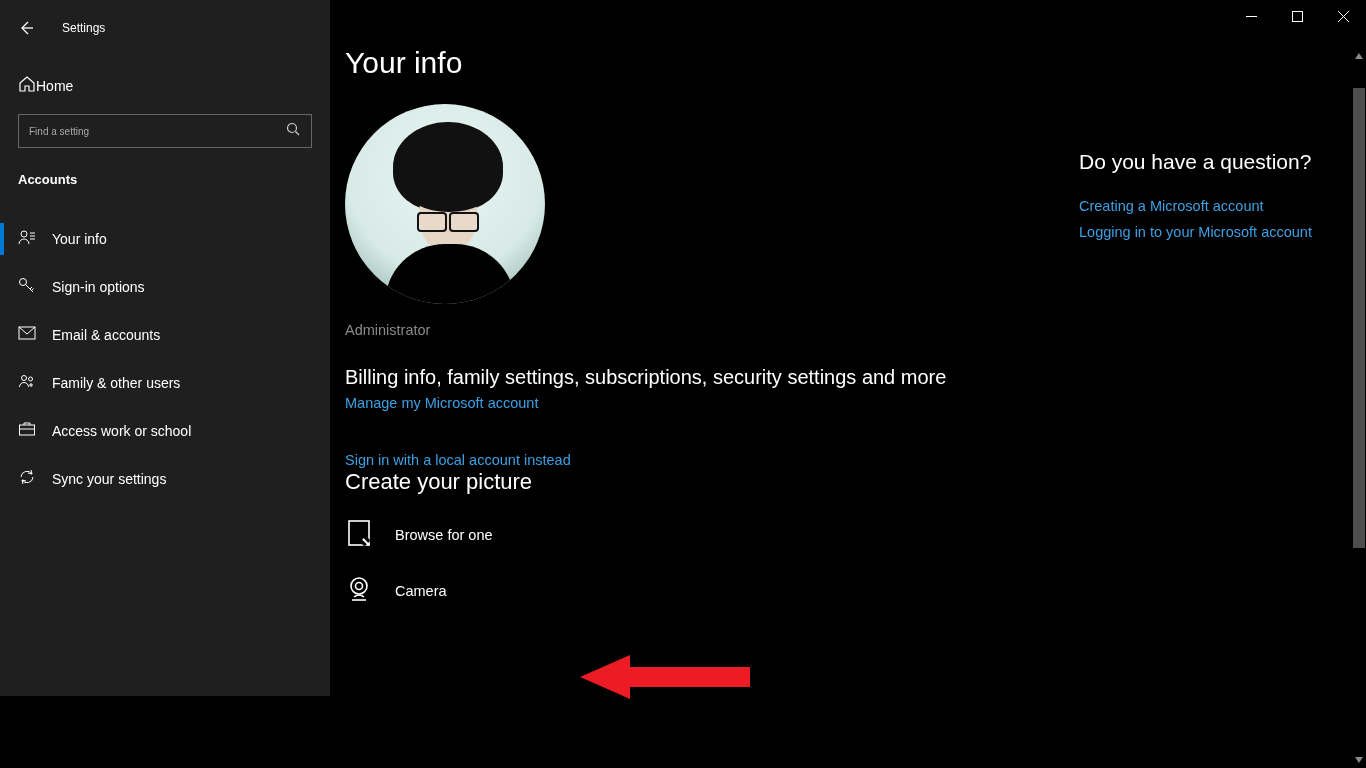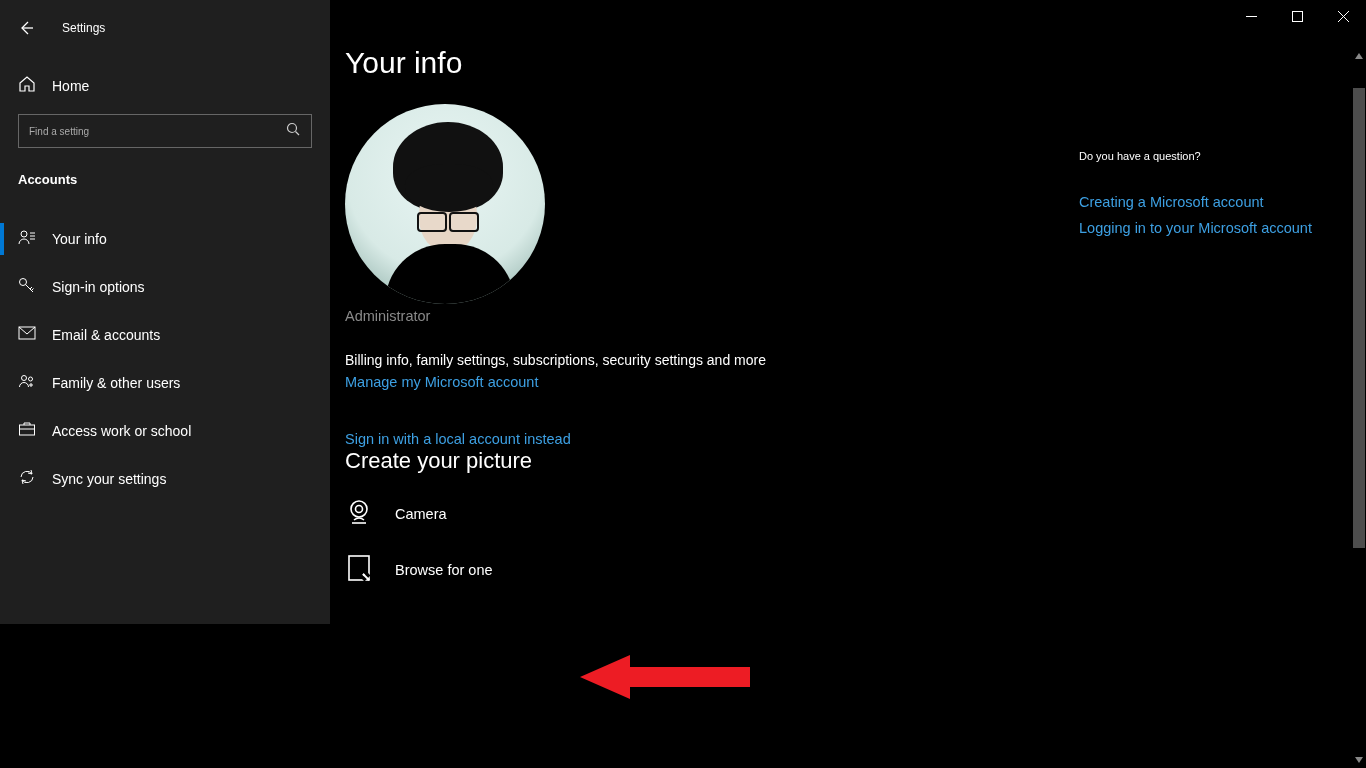--- a/index.html
+++ b/index.html
@@ -12,32 +12,32 @@
     position: relative;
   }
   
   .titlebar {
     position: absolute; top: 0; right: 0; height: 32px;
     display: flex; align-items: center;
   }
   .titlebar .btn { width: 46px; height: 32px; display:flex; align-items:center; justify-content:center; }
   .titlebar svg { stroke: #fff; fill: none; }
   .sidebar {
-    position: absolute; left:0; top:0; width: 330px; height: 624px;
+    position: absolute; left:0; top:0; width: 330px; height: 696px;
     background: #1f1f1f;
     padding-top: 10px;
   }
   .header-row {
     display:flex; align-items:center; height: 36px; padding-left: 18px;
     gap: 28px;
   }
   .back-arrow { width:16px; height:16px; display:block;}
   .app-title { font-size: 12px; color: #fff; }
   .home-row {
-    display:flex; align-items:center; gap:16px;
+    display:flex; align-items:center; 
     padding: 0 18px; height: 40px; margin-top: 20px;
     cursor:pointer;
   }
   .home-row span.label { font-size: 14px; }
   .search-wrap { padding: 0 18px; margin-top: 8px; }
   .search-box {
     width: 100%; height: 34px;
     border: 1px solid #666; background: #1f1f1f;
     display:flex; align-items:center; padding: 0 10px;
   }
@@ -91,38 +91,38 @@
     content:""; position:absolute; top:0; width:26px; height:16px;
     border:2.5px solid #111; border-radius:4px; background:rgba(255,255,255,0.1);
   }
   .avatar .glasses::before { left:0; }
   .avatar .glasses::after { right:0; }
   .avatar .shirt {
     position:absolute; bottom:-10px; left:40px; width:130px; height:70px;
     background:#000; border-radius:60px 60px 0 0;
   }
   .username { font-size: 23px; font-weight:700; margin-top:18px; letter-spacing:0.5px; }
-  .role { color:#8a8a8a; font-size:14.5px; margin-top:4px; }
-  .billing { font-size:14px; margin-top:28px; color:#fff; }
+  .role { color:#8a8a8a; font-size:14.5px; margin-top:18px; }
+  .billing { font-size:20px; margin-top:28px; color:#fff; }
   a.link { color:#3da0e3; text-decoration:none; font-size:14.5px; display:inline-block; }
   .manage { margin-top:6px; }
   .signin-local { margin-top:40px; }
   h2.subtitle { font-size:22px; font-weight:400; }
   .pic-option {
     display:flex; align-items:center; gap:22px; margin-top:24px;
     cursor:pointer;
   }
   .pic-option span.label { font-size:14.5px; }
   .pic-option svg { width:28px; height:28px; }
 
   
   .help-panel {
     position:absolute; right:22px; top:104px; width:250px;
   }
-  .help-panel .q { font-size:11px; margin-bottom:32px; }
+  .help-panel .q { font-size:21px; margin-bottom:24px; }
   .help-panel a { display:block; margin-bottom:10px; }
 
   
   .red-arrow {
     position:absolute; left:580px; top:655px; width:170px; height:44px;
     pointer-events:none;
   }
 
   
   .scrollbar {
@@ -267,45 +267,45 @@
     <div class="glasses"></div>
     <div class="shirt"></div>
   </div>
 
   <div class="role">Administrator</div>
   <div class="billing">Billing info, family settings, subscriptions, security settings and more</div>
   <a href="#" class="link manage">Manage my Microsoft account</a>
   <div><a href="#" class="link signin-local">Sign in with a local account instead</a></div>
 
   <h2 class="subtitle">Create your picture</h2>
+
+  <div class="pic-option">
+    <span>
+      <svg viewBox="0 0 28 28">
+          <rect x="4" y="2" width="20" height="24" stroke="#fff" stroke-width="1.6" fill="none"></rect>
+          <path d="M18 20 L24 26" stroke="#fff" stroke-width="2"></path>
+          <path d="M18 26 L24 20" stroke="#000" stroke-width="4"></path>
+          <path d="M18 20 L24 26" stroke="#fff" stroke-width="1.8"></path>
+        </svg>
+    </span>
+    <span class="label">Browse for one</span>
+  </div>
 
   <div class="pic-option">
     <span>
       <svg viewBox="0 0 28 28">
           <circle cx="14" cy="11" r="8" stroke="#fff" stroke-width="1.6" fill="none"></circle>
           <circle cx="14" cy="11" r="3.5" stroke="#fff" stroke-width="1.6" fill="none"></circle>
           <path d="M9 22 Q14 18 19 22" stroke="#fff" stroke-width="1.6" fill="none"></path>
           <line x1="7" y1="25" x2="21" y2="25" stroke="#fff" stroke-width="1.6"></line>
         </svg>
     </span>
     <span class="label">Camera</span>
   </div>
 
-  <div class="pic-option">
-    <span>
-      <svg viewBox="0 0 28 28">
-          <rect x="4" y="2" width="20" height="24" stroke="#fff" stroke-width="1.6" fill="none"></rect>
-          <path d="M18 20 L24 26" stroke="#fff" stroke-width="2"></path>
-          <path d="M18 26 L24 20" stroke="#000" stroke-width="4"></path>
-          <path d="M18 20 L24 26" stroke="#fff" stroke-width="1.8"></path>
-        </svg>
-    </span>
-    <span class="label">Browse for one</span>
-  </div>
-
   
   <div class="help-panel">
     <div class="q">Do you have a question?</div>
     <a href="#" class="link">Creating a Microsoft account</a>
     <a href="#" class="link">Logging in to your Microsoft account</a>
   </div>
 </div>
 
 <svg class="red-arrow" viewBox="0 0 170 44">
   <polygon points="0,22 50,0 50,12 170,12 170,32 50,32 50,44" fill="#ed1c24"></polygon>

